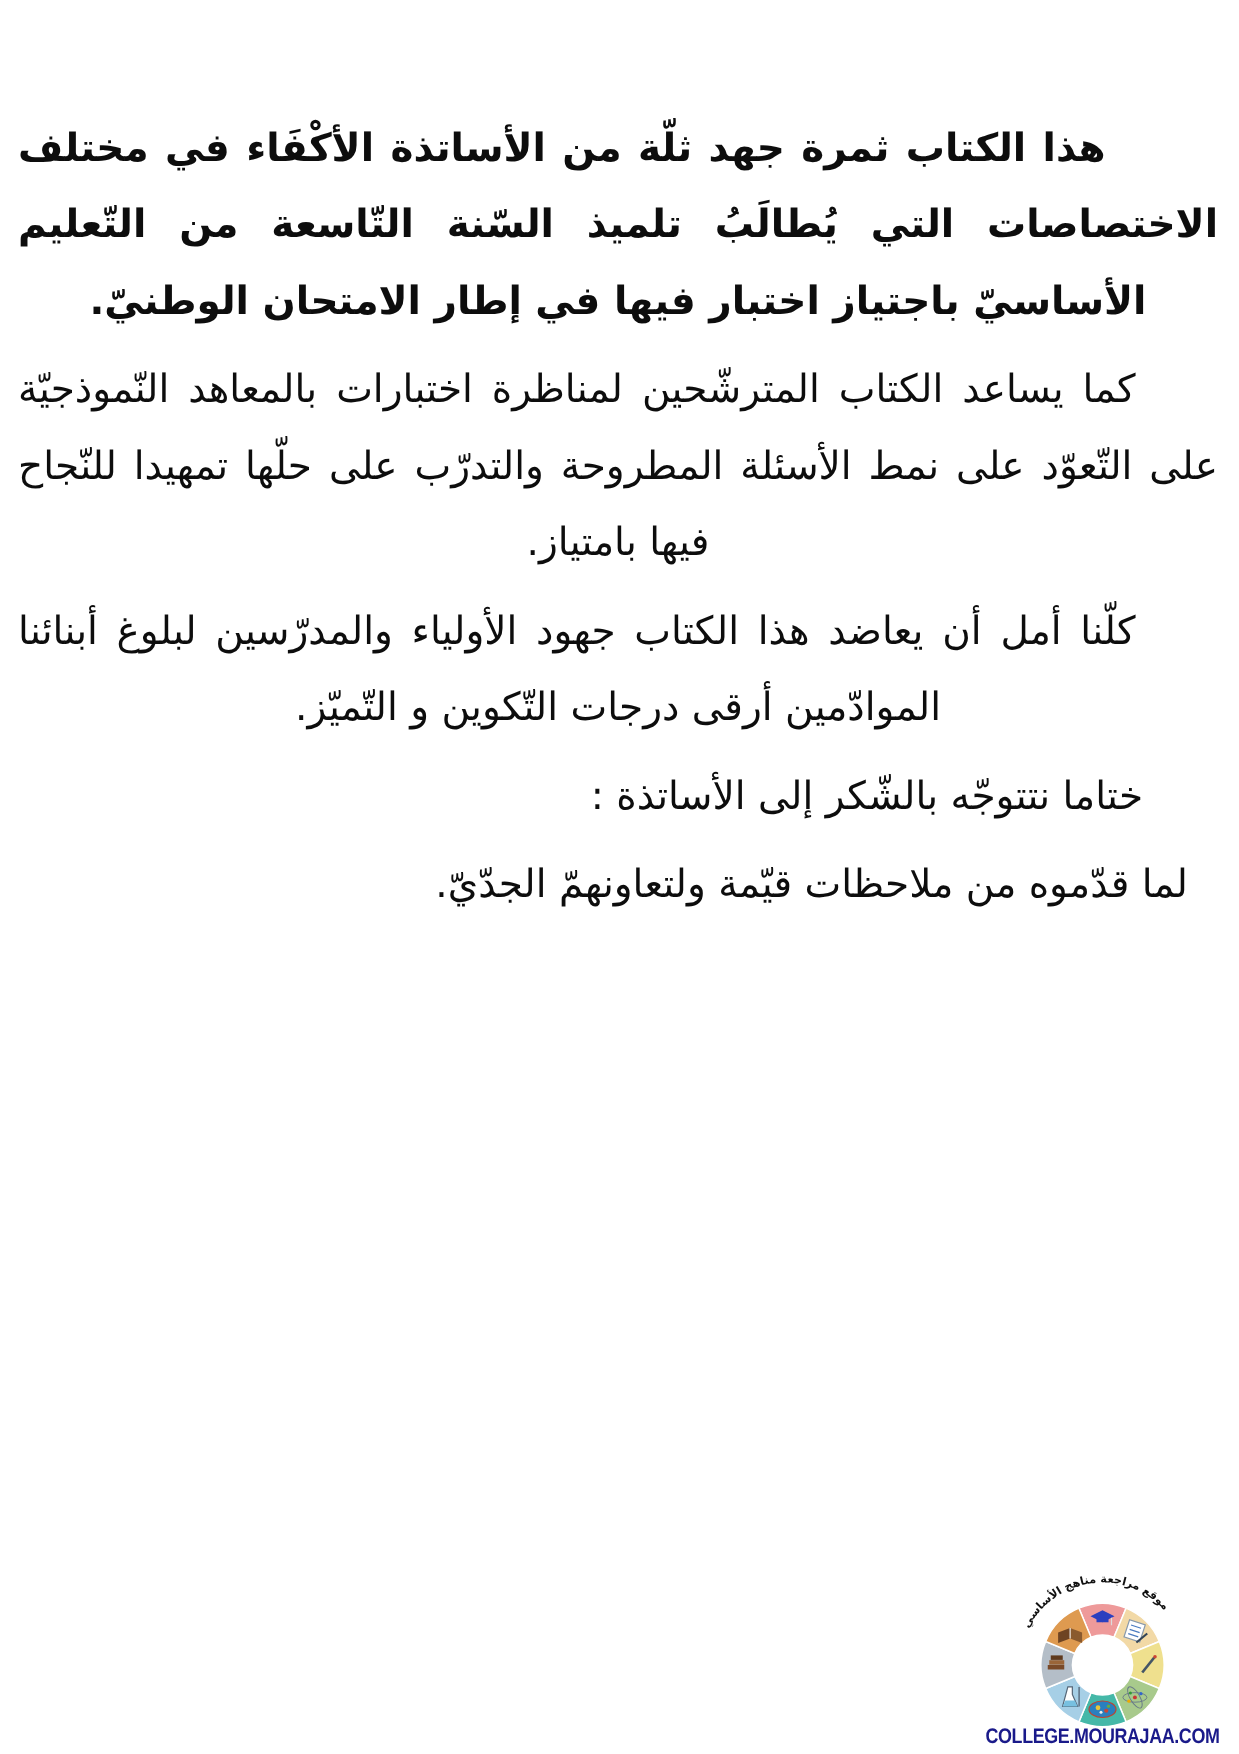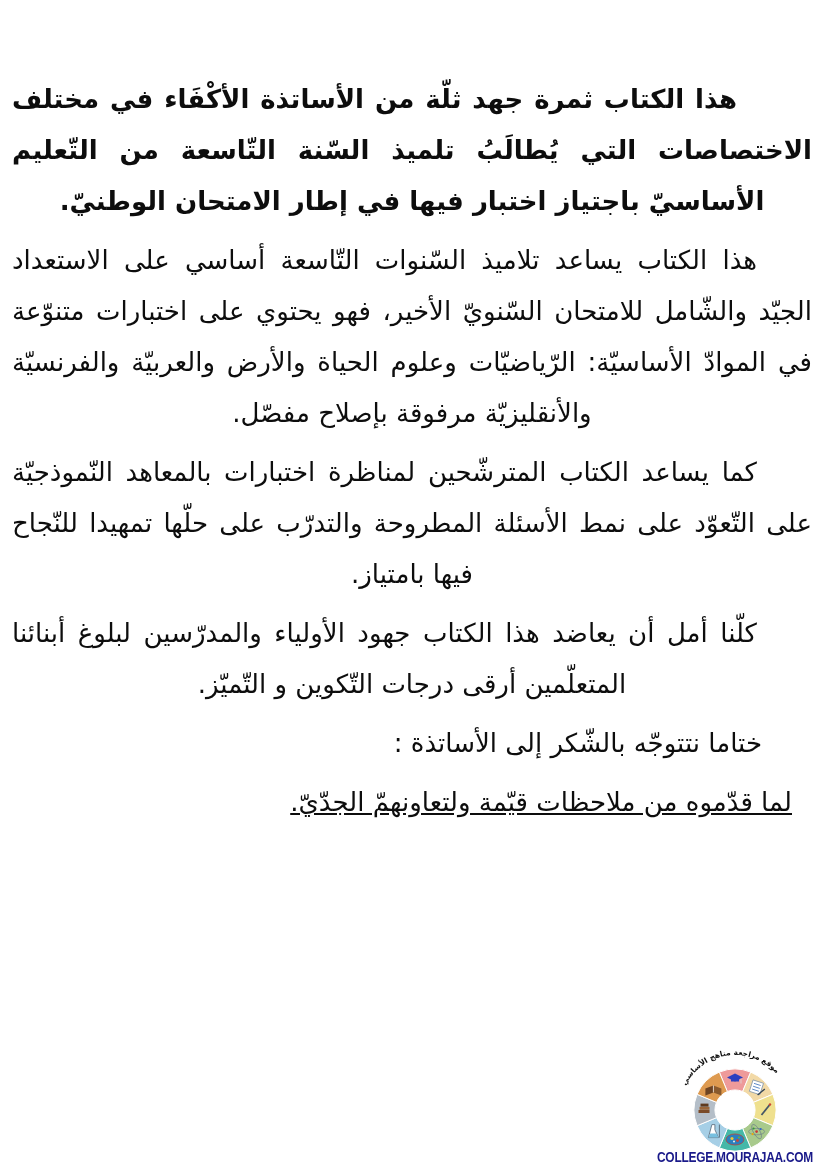--- a/index.html
+++ b/index.html
@@ -22,21 +22,21 @@
   }
   .doc p{
     margin:0 0 8px 0;
     text-align:justify;
     text-justify:inter-word;
     text-align-last:center;
   }
   p.ind75{text-indent:75px;font-weight:bold;}
   p.ind55{text-indent:55px;}
   p.right-line{text-align:left;text-align-last:right;text-indent:50px;}
-  p.right-line-sm{text-align:left;text-align-last:right;text-indent:20px;text-decoration:underline;}
+  p.right-line-sm{text-align:left;text-align-last:right;text-indent:20px;}
   p.no-ind{text-indent:0;}
   .logo{
     position:absolute;
     top:1048px;right:6px;
     width:170px;height:120px;
   }
   .logo svg{display:block;}
   .arc-text{
     font-size:7.5px;
     font-weight:bold;
@@ -48,23 +48,22 @@
     font-weight:bold;
     font-size:14px;
     letter-spacing:-0.3px;
   }
 </style>
 </head>
 <body>
 
 <div class="doc">
   <p class="ind75">هذا الكتاب ثمرة جهد ثلّة من الأساتذة الأكْفَاء في مختلف الاختصاصات التي يُطالَبُ تلميذ السّنة التّاسعة من التّعليم الأساسيّ باجتياز اختبار فيها في إطار الامتحان الوطنيّ.</p>
-  <p class="ind55">هذا الكتاب يساعد تلاميذ السّنوات التّاسعة أساسي على الاستعداد الجيّد والشّامل للامتحان السّنويّ الأخير، فهو يحتوي على اختبارات متنوّعة في الموادّ الأساسيّة: الرّياضيّات وعلوم الحياة والأرض والعربيّة والفرنسيّة والأنقليزيّة مرفوقة بإصلاح مفصّل.</p>
   <p class="ind55">كما يساعد الكتاب المترشّحين لمناظرة اختبارات بالمعاهد النّموذجيّة على التّعوّد على نمط الأسئلة المطروحة والتدرّب على حلّها تمهيدا للنّجاح فيها بامتياز.</p>
-  <p class="ind55">كلّنا أمل أن يعاضد هذا الكتاب جهود الأولياء والمدرّسين لبلوغ أبنائنا المتعلّمين أرقى درجات التّكوين و التّميّز.</p>
+  <p class="ind55">كلّنا أمل أن يعاضد هذا الكتاب جهود الأولياء والمدرّسين لبلوغ أبنائنا الموادّمين أرقى درجات التّكوين و التّميّز.</p>
   <p class="right-line">ختاما نتتوجّه بالشّكر إلى الأساتذة :</p>
   <p class="right-line-sm">لما قدّموه من ملاحظات قيّمة ولتعاونهمّ الجدّيّ.</p>
 </div>
 
 <div class="logo">
   <svg width="170" height="120" viewBox="0 0 170 120">
     <defs>
       <path id="arcpath" d="M33.3,43.2 A55,55 0 0 1 136.7,43.2" fill="none"></path>
     </defs>
 

